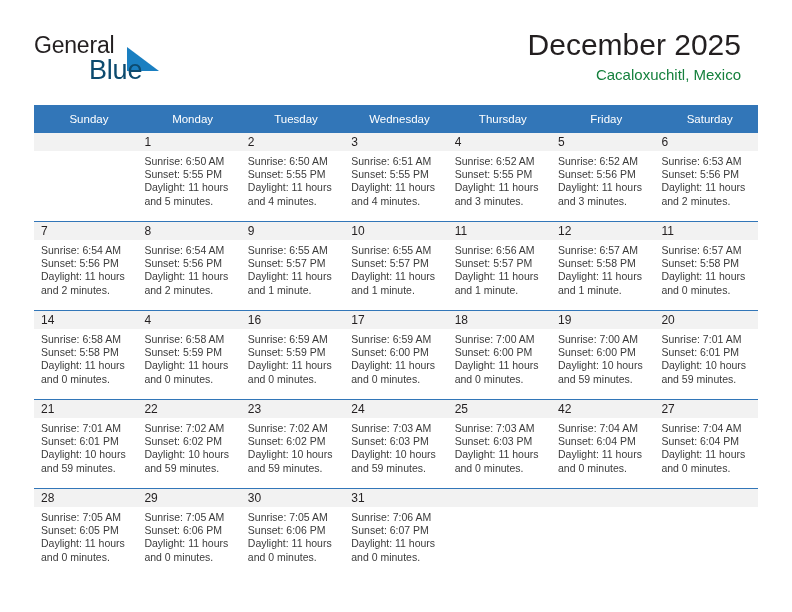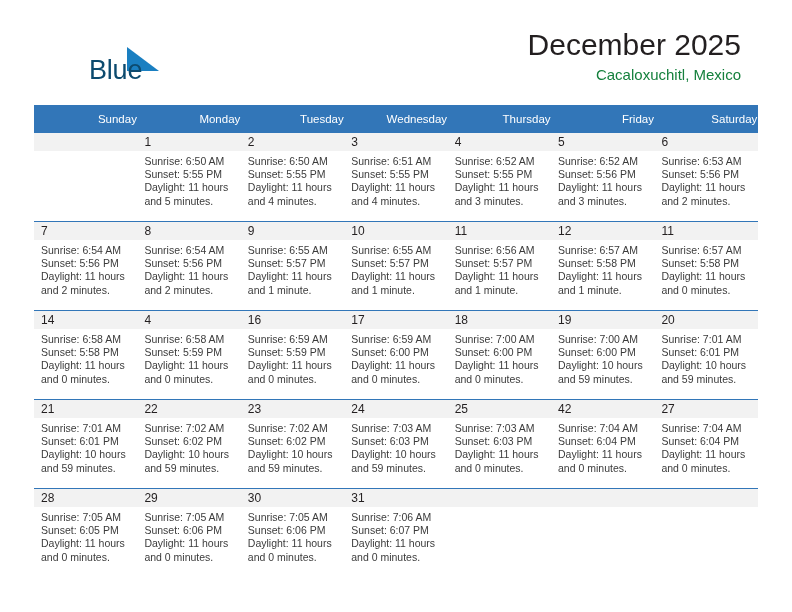--- a/index.html
+++ b/index.html
@@ -97,21 +97,21 @@
     border-collapse: collapse;
     table-layout: fixed;
   }
   table.cal-table col { width: 103.42px; }
 
   thead th {
     background: #3276b8;
     color: #ffffff;
     font-size: 11.5px;
     font-weight: normal;
-    text-align: right;
+    text-align: center;
     padding: 5px 0 5px 7px;
     height: 18px;
     vertical-align: middle;
     border-right: 1px solid #3276b8;
   }
 
   tbody tr.week-row td {
     vertical-align: top;
     padding: 0;
     border-top: 1.5px solid #3276b8;
@@ -144,20 +144,21 @@
   td.blank .daynum { background: #f2f2f2; }
 </style>
 </head>
 <body>
 
 <div class="page">
 
   <div class="header">
 
     <div class="brand">
+      <span class="brand-general">General</span>
       <span class="brand-flag">
         <svg width="38" height="38" viewBox="0 0 38 38" aria-hidden="true">
           <polygon points="2,2 2,26 34,26" fill="#1a7fc1"></polygon>
         </svg>
       </span>
       <span class="brand-blue">Blue</span>
     </div>
 
     <div class="title-block">
       <div class="cal-title">December 2025</div>

